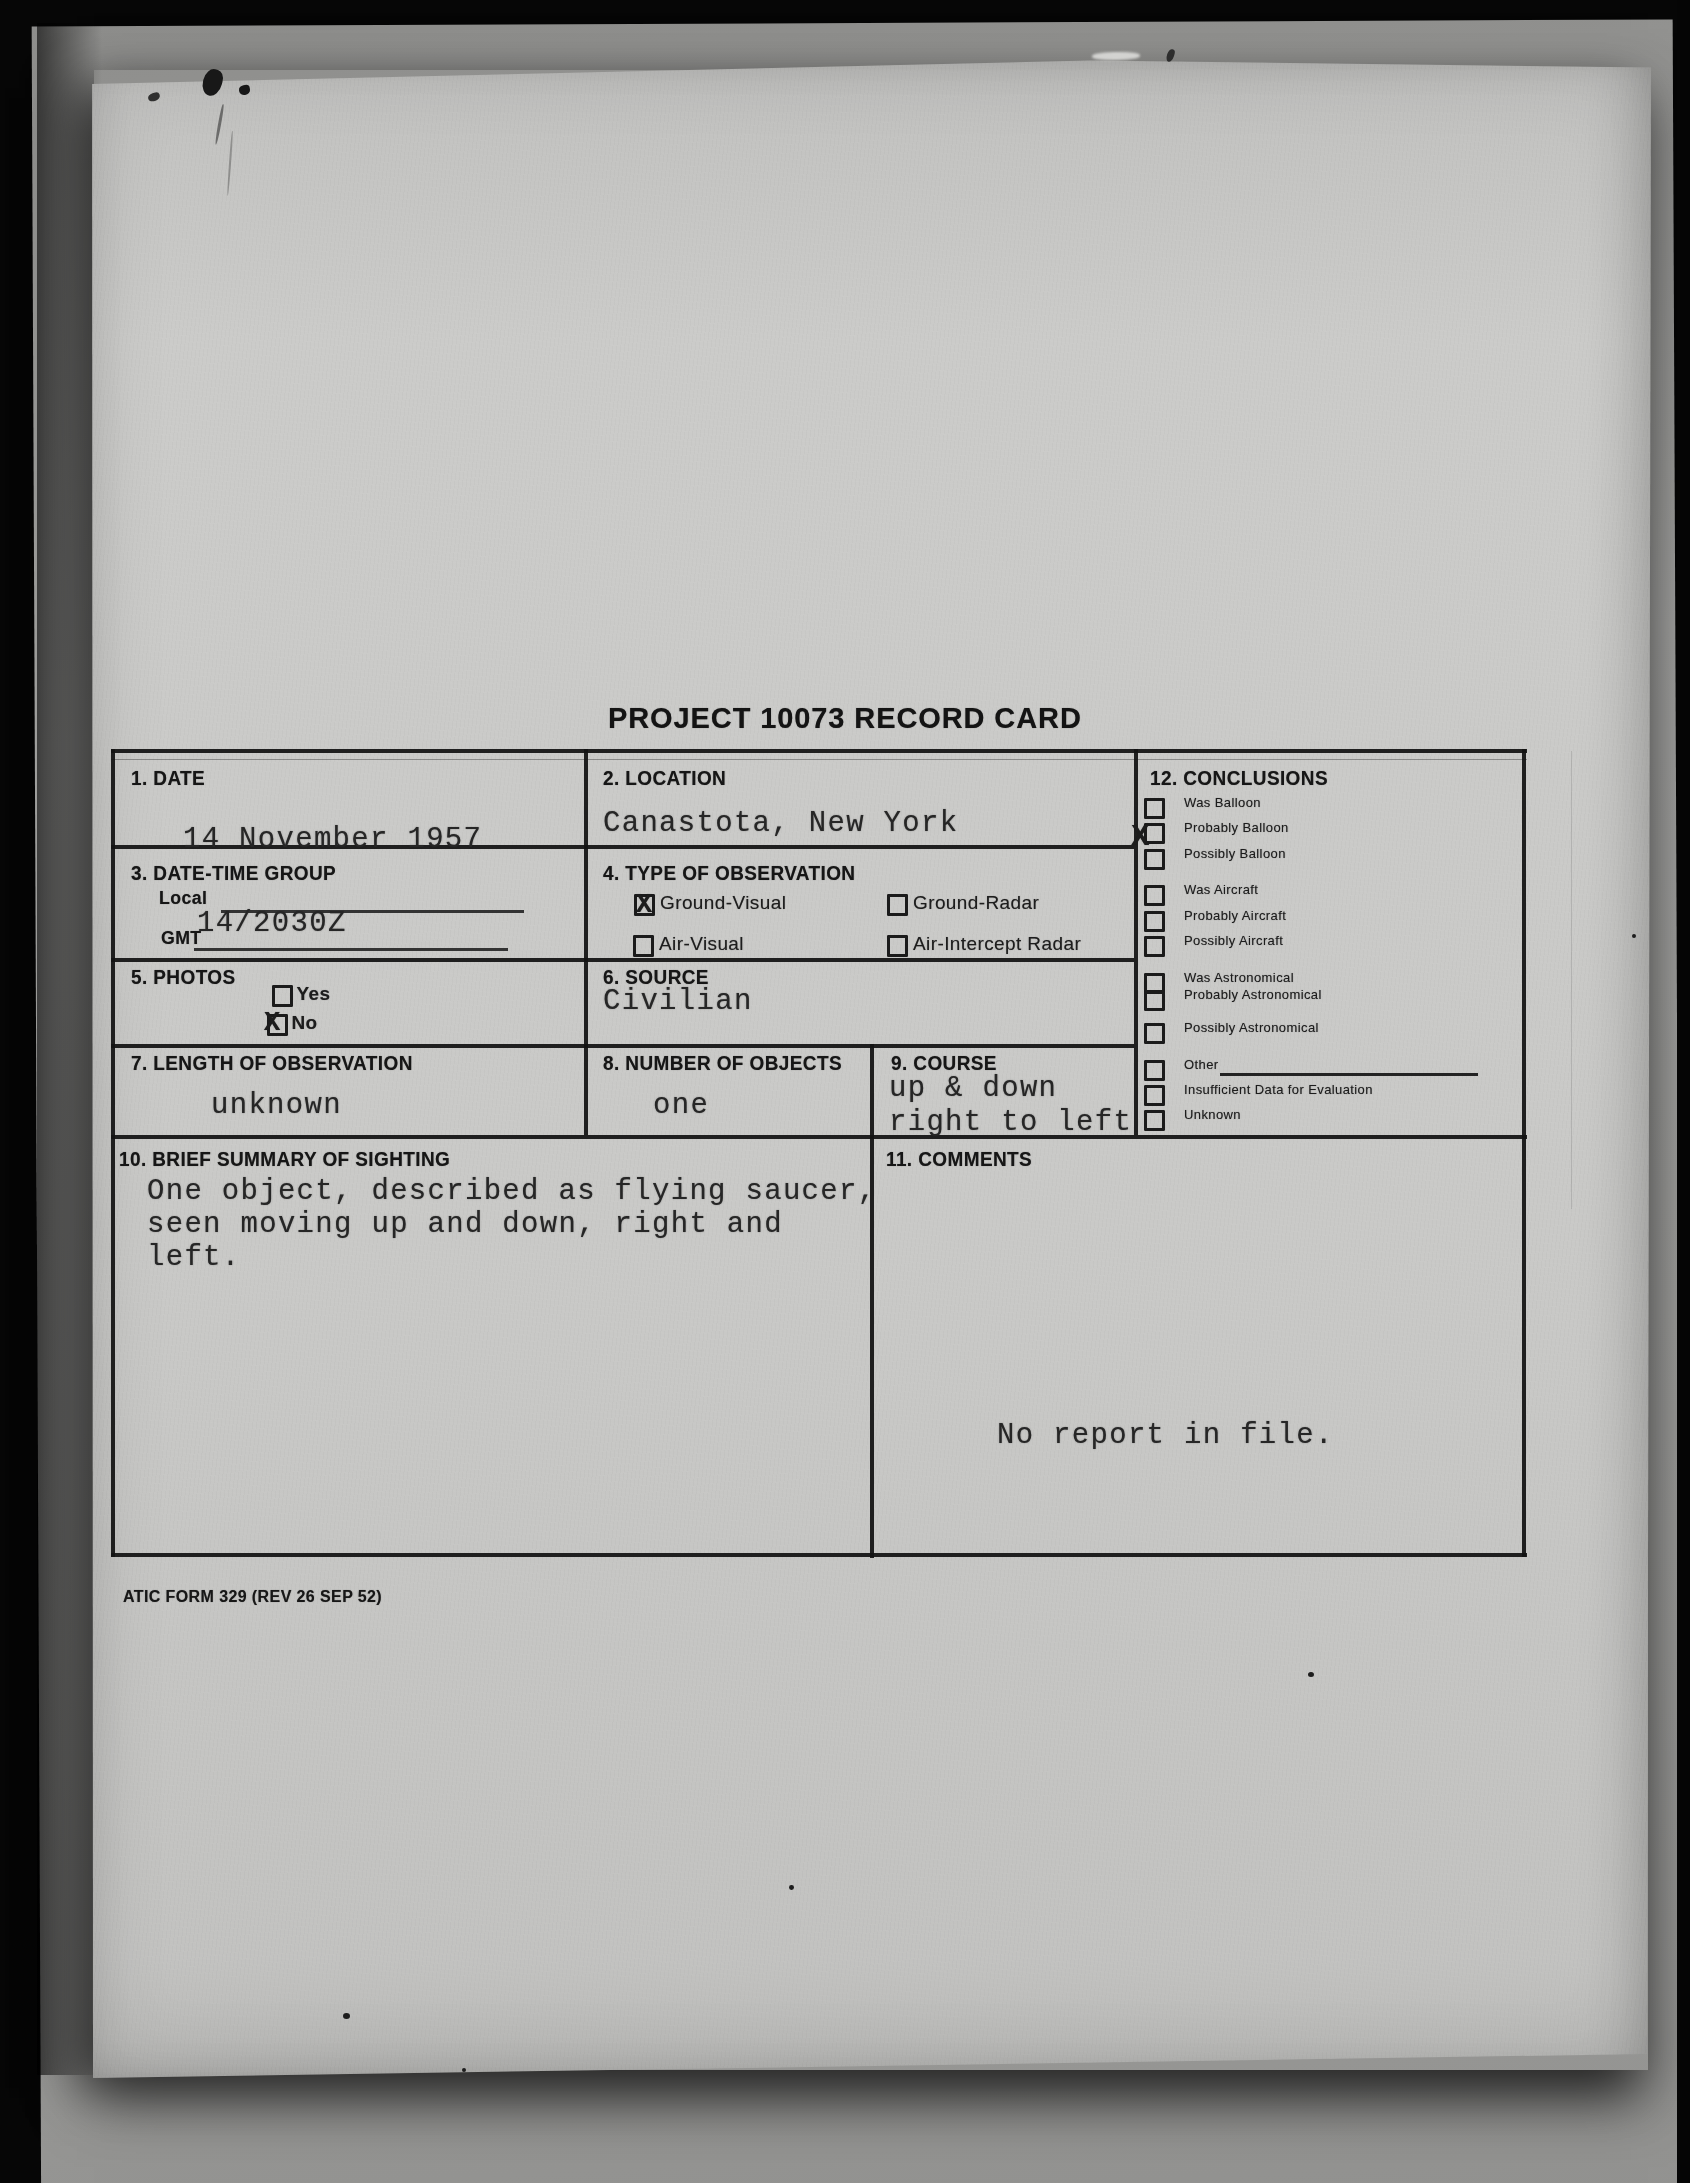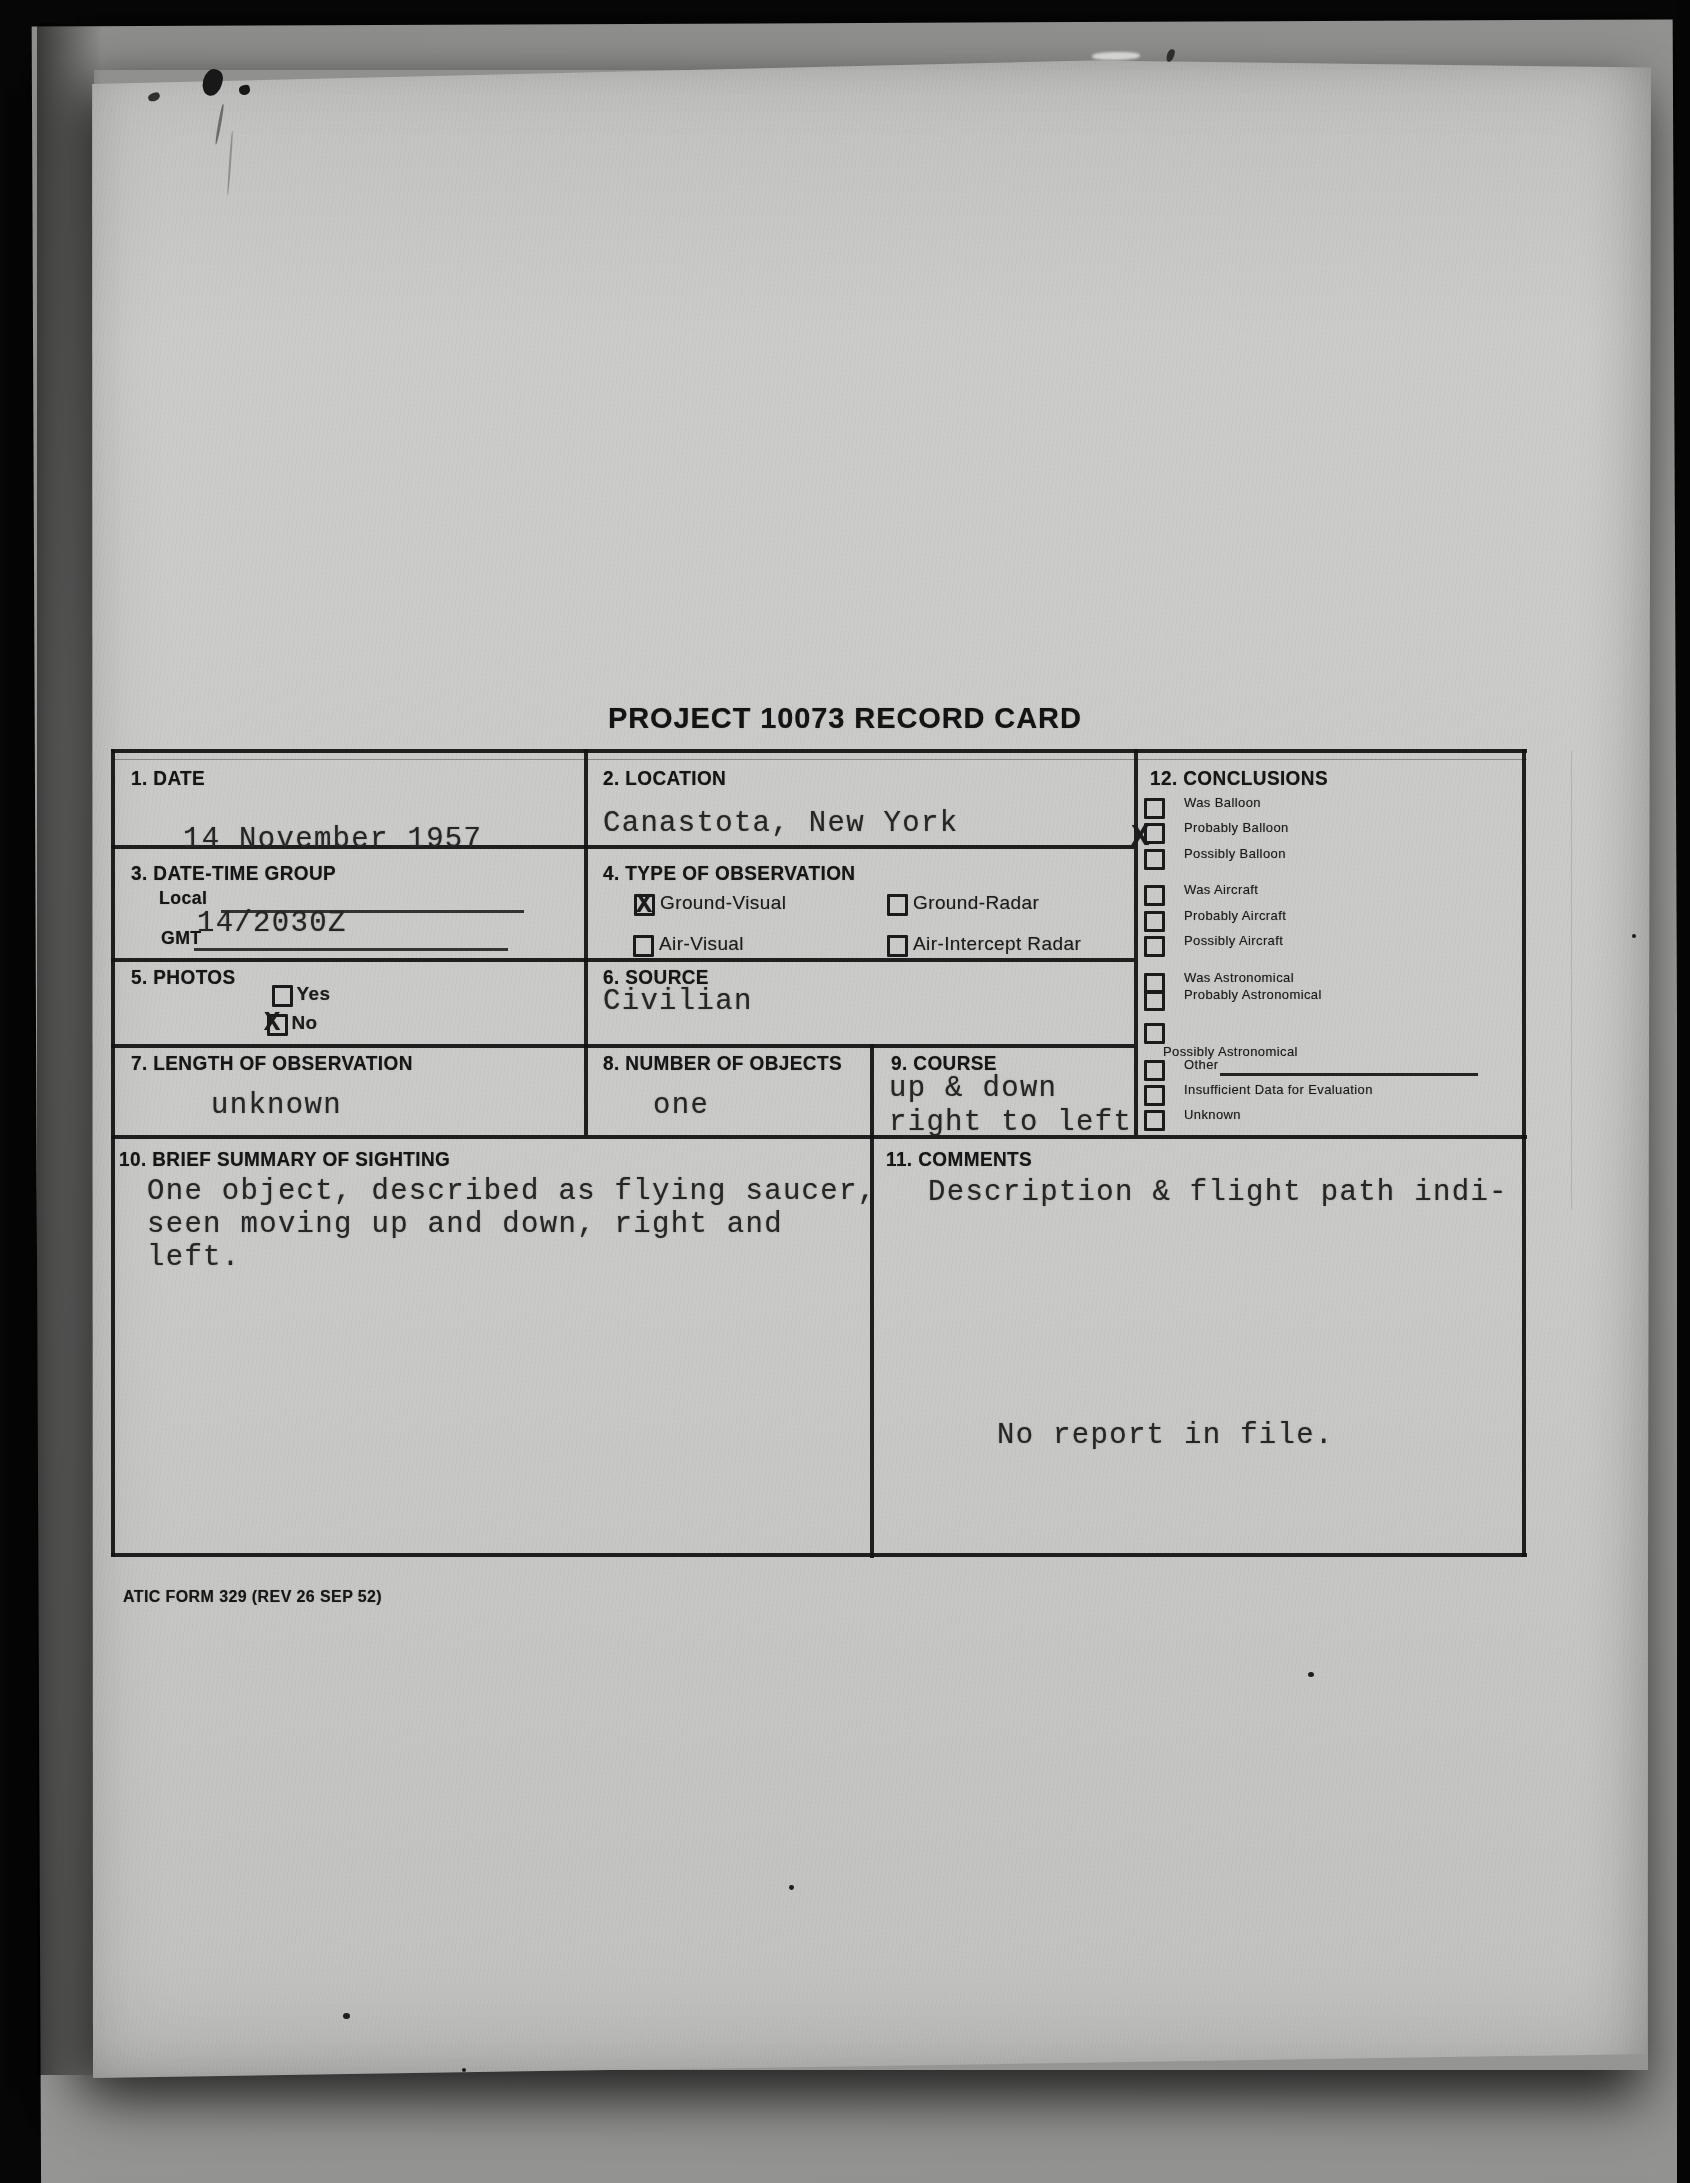--- a/index.html
+++ b/index.html
@@ -168,21 +168,20 @@
     <div class="lbl" style="left:780px;top:303px;">9. COURSE</div>
     <div class="typed" style="left:778px;top:323px;">up &amp; down</div>
     <div class="typed" style="left:778px;top:357px;">right to left</div>
 
     <div class="lbl" style="left:7.9px;top:399px;">10. BRIEF SUMMARY OF SIGHTING</div>
     <div class="typed" style="left:36px;top:426px;">One object, described as flying saucer,</div>
     <div class="typed" style="left:36px;top:459px;">seen moving up and down, right and</div>
     <div class="typed" style="left:36px;top:492px;">left.</div>
 
     <div class="lbl" style="left:775px;top:399px;">11. COMMENTS</div>
-    <div class="typed" style="left:817px;top:427px;">Description &amp; flight path indi-</div>
     <div class="typed" style="left:886px;top:670px;">No report in file.</div>
 
     <div class="lbl" style="left:1039px;top:18.3px;">12. CONCLUSIONS</div>
     <div id="conclusion-rows">
         <div class="c-row" style="top: 46px;">
           <span class="cbox"></span>
           <span class="c-lbl">Was Balloon</span>
         </div>
         <div class="c-row checked" style="top: 71px;">
           <span class="cbox">
@@ -207,21 +206,21 @@
           <span class="c-lbl">Possibly Aircraft</span>
         </div>
         <div class="c-row" style="top: 221px;">
           <span class="cbox"></span>
           <span class="c-lbl">Was Astronomical</span>
         </div>
         <div class="c-row" style="top: 238px;">
           <span class="cbox"></span>
           <span class="c-lbl">Probably Astronomical</span>
         </div>
-        <div class="c-row" style="top: 271px; flex-direction: column;">
+        <div class="c-row" style="top: 271px;">
           <span class="cbox"></span>
           <span class="c-lbl">Possibly Astronomical</span>
         </div>
         <div class="c-row" style="top: 308px;">
           <span class="cbox"></span>
           <span class="c-lbl">Other</span>
           <span class="c-blank"></span>
         </div>
         <div class="c-row" style="top: 333px;">
           <span class="cbox"></span>

